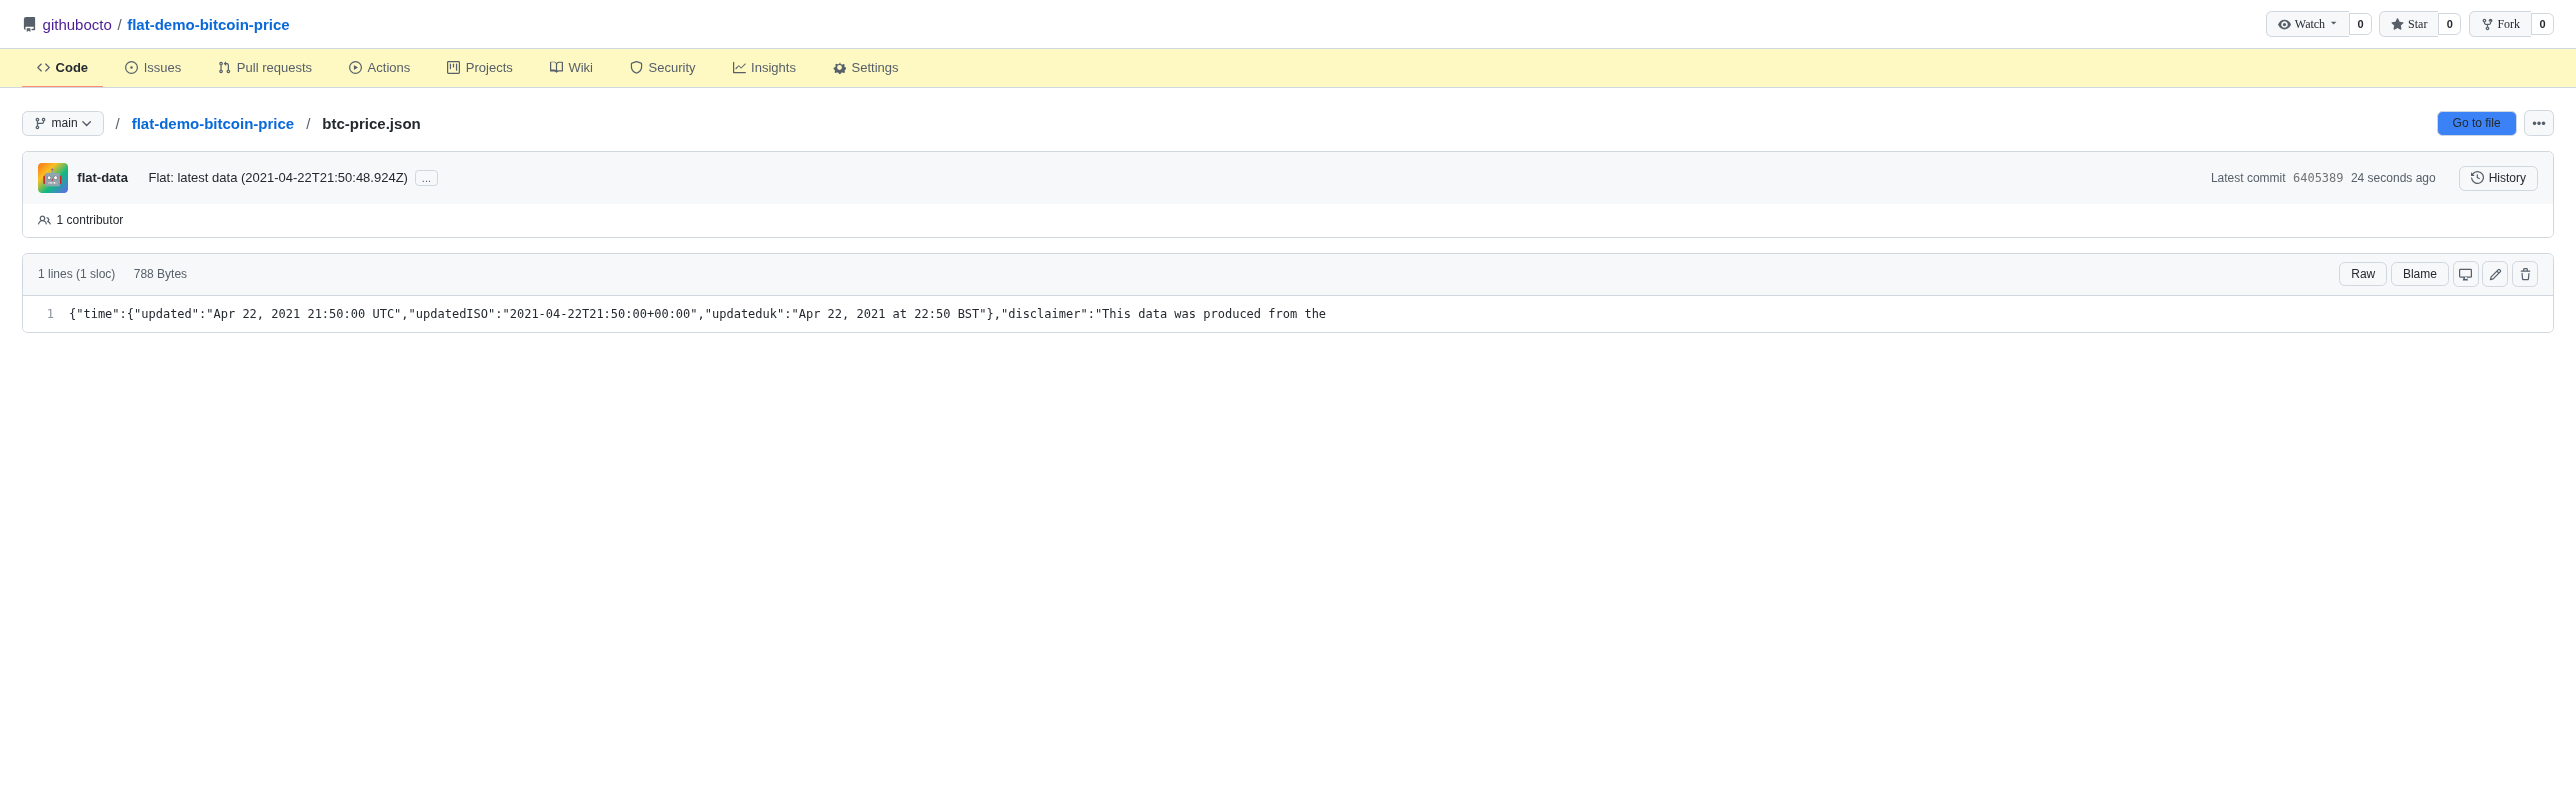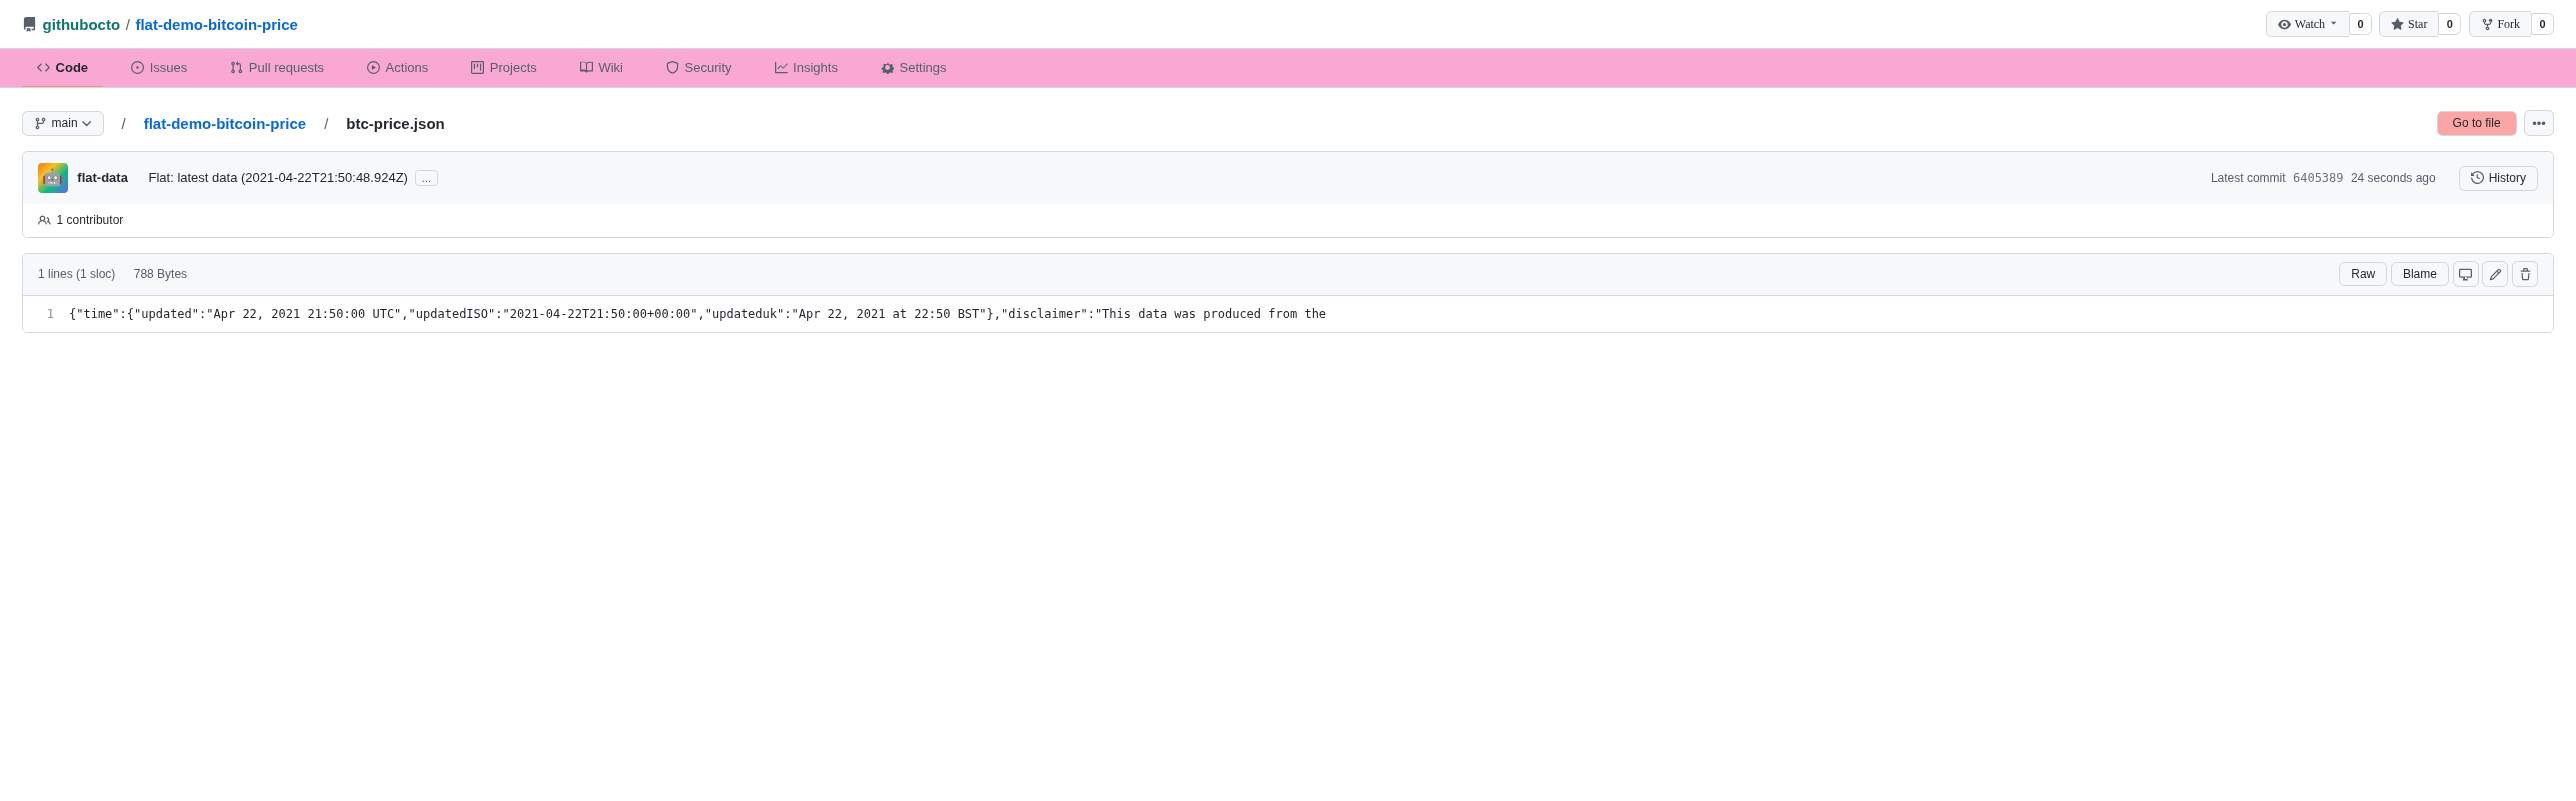--- a/index.html
+++ b/index.html
@@ -19,23 +19,23 @@
       border-bottom: 0.9px solid #d0d7de;
       background: #ffffff;
     }
     .header-left {
       display: flex;
       align-items: center;
       gap: 5.6px;
       font-size: 15px;
     }
     .repo-owner {
-      color: #0f766e;
+      color: #4c1d95;
       text-decoration: none;
-      font-weight: 700;
+      font-weight: 400;
     }
     .separator {
       color: #57606a;
       font-weight: 300;
     }
     .repo-name {
       color: #0969da;
       text-decoration: none;
       font-weight: 600;
     }
@@ -82,22 +82,22 @@
     .btn-group .count-badge {
       border-radius: 0 5.6px 5.6px 0;
     }
 
     
     .nav-tabs {
       display: flex;
       align-items: center;
       padding: 0 22px;
       border-bottom: 0.9px solid #d0d7de;
-      background: #f9a8d4;
-      gap: 13px;
+      background: #fef9c3;
+      gap: 7px;
     }
     .nav-tab {
       display: flex;
       align-items: center;
       gap: 5.6px;
       padding: 11px 15px;
       font-size: 13px;
       color: #57606a;
       cursor: pointer;
       border-bottom: 1.9px solid transparent;
@@ -119,21 +119,21 @@
     
     .breadcrumb-row {
       display: flex;
       align-items: center;
       justify-content: space-between;
       margin-bottom: 15px;
     }
     .breadcrumb {
       display: flex;
       align-items: center;
-      gap: 18px;
+      gap: 12px;
       font-size: 15px;
     }
     .branch-btn {
       display: flex;
       align-items: center;
       gap: 4.6px;
       padding: 4.6px 11px;
       border: 0.9px solid #d0d7de;
       border-radius: 5.6px;
       background: #f6f8fa;
@@ -151,21 +151,21 @@
     .breadcrumb-current { font-weight: 700; }
     .breadcrumb-actions {
       display: flex;
       align-items: center;
       gap: 7.4px;
     }
     .go-to-file-btn {
       padding: 4.6px 15px;
       border: 0.9px solid #d0d7de;
       border-radius: 5.6px;
-      background: #fca5a5;
+      background: #3b82f6;
       cursor: pointer;
       font-size: 12px;
       font-weight: 500;
       color: #24292f;
     }
     .more-btn {
       display: flex;
       align-items: center;
       justify-content: center;
       width: 30px;

